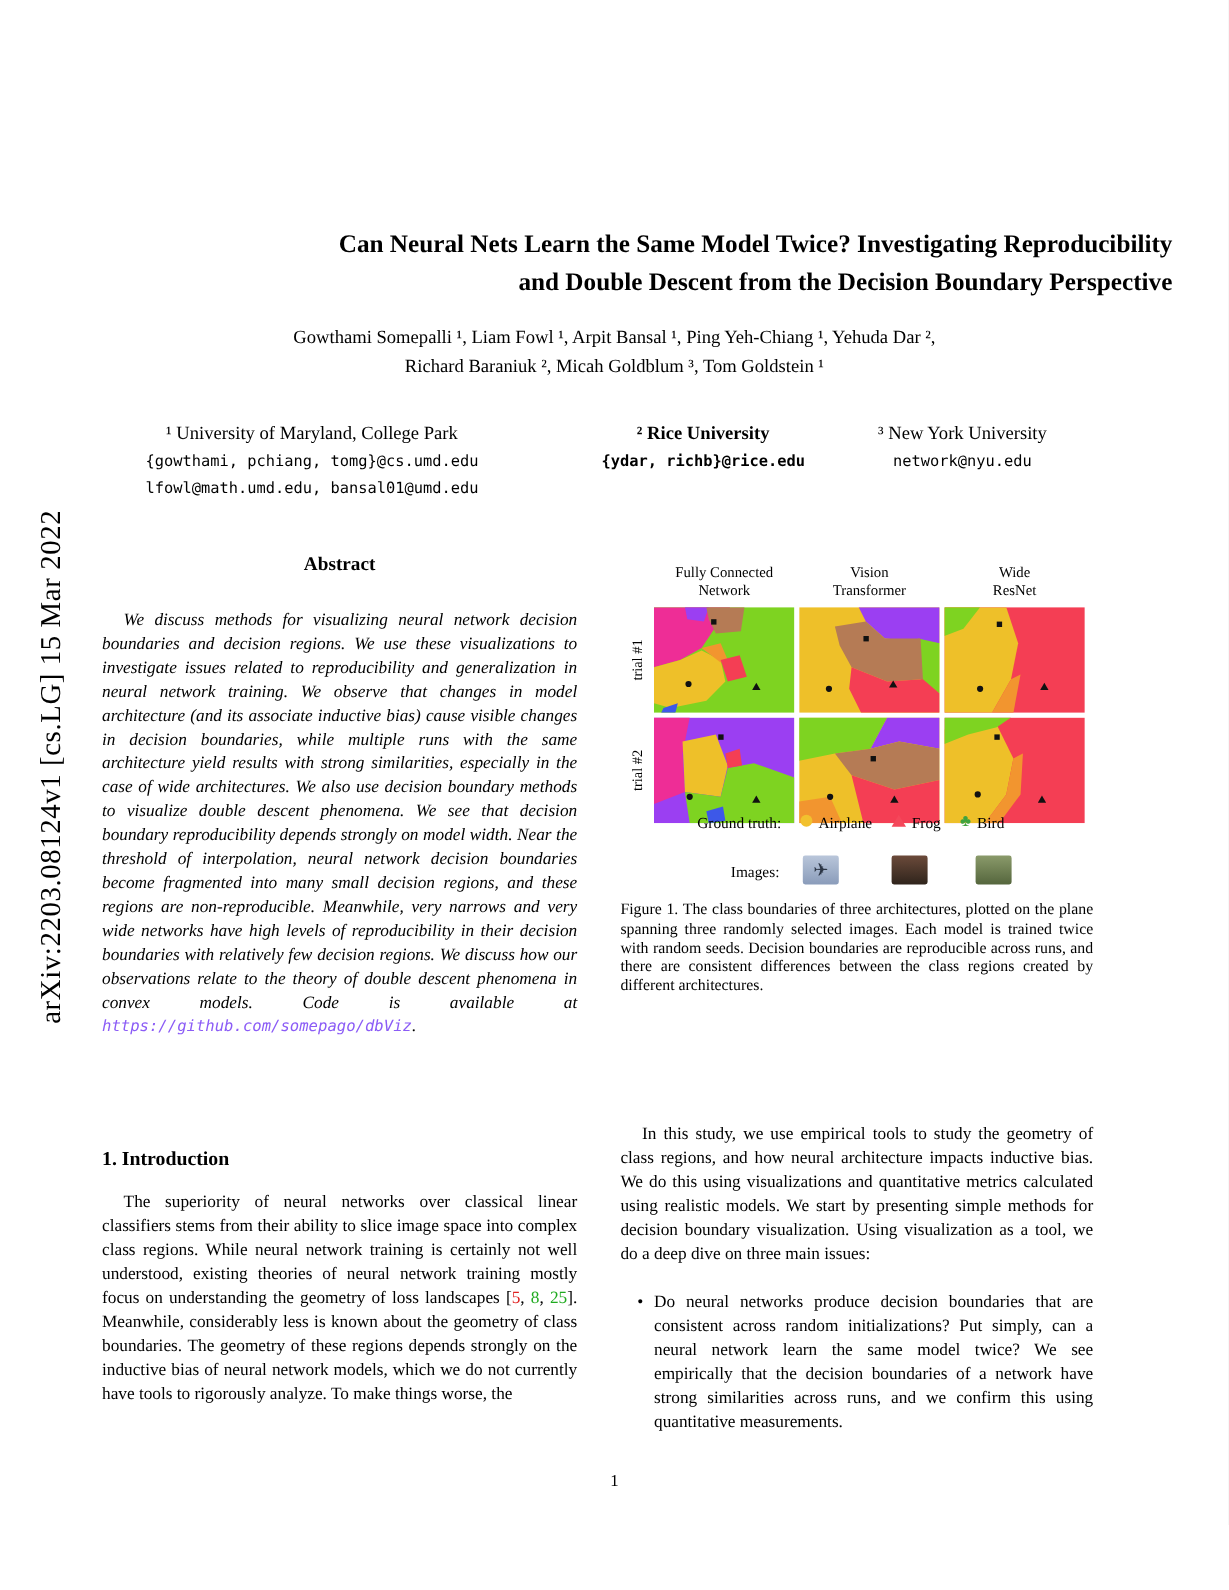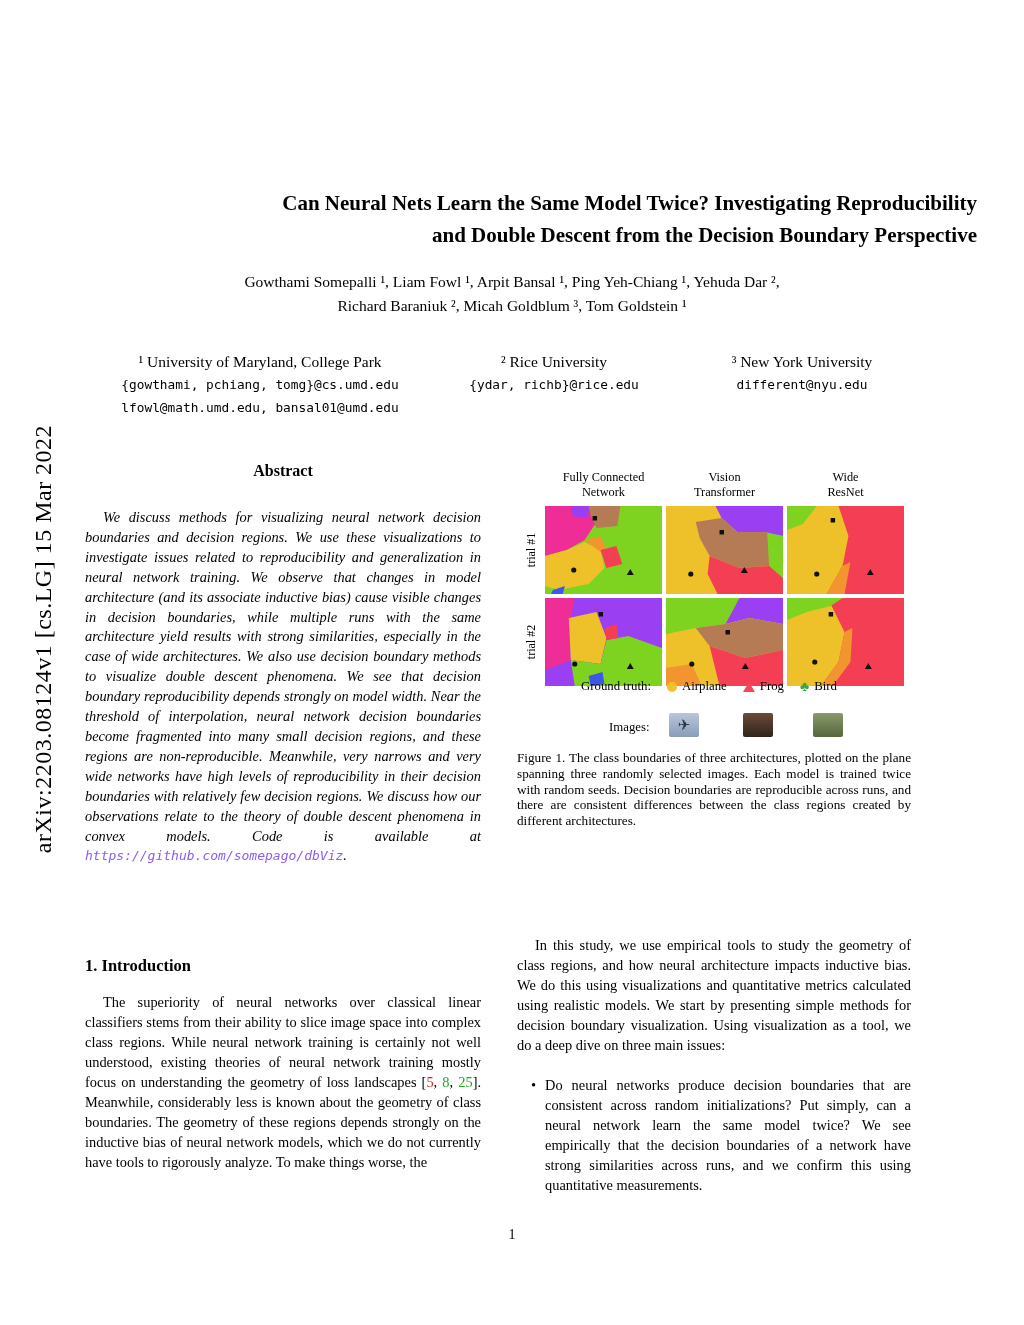--- a/index.html
+++ b/index.html
@@ -18,21 +18,21 @@
     font-size:21px;font-weight:bold;line-height:32px;margin:15px;
   }
   .authors{
     position:absolute;top:270px;left:112px;width:800px;text-align:center;
     font-size:15.5px;line-height:24px;
   }
   
   .affil{position:absolute;text-align:center;font-size:15.5px;line-height:23px;}
   .affil .mono{font-family:"DejaVu Sans Mono",monospace;font-size:12.8px;line-height:23px;display:block;}
   .affil-umd{left:80px;top:350px;width:360px;}
-  .affil-rice{left:439px;top:350px;width:230px;}
+  .affil-rice{left:471px;top:350px;width:230px;font-weight:bold;}
   .affil-nyu{left:692px;top:350px;width:220px;}
   
   .col-left{position:absolute;left:85px;width:396px;}
   .abstract-head{top:462px;text-align:center;font-size:16px;font-weight:bold;}
   .abstract-body{
     top:508px;font-size:14.4px;line-height:19.9px;font-style:italic;text-align:justify;
   }
   .abstract-body .indent{display:inline-block;width:18px;}
   .paper-link{color:#8b5cf6;font-family:"DejaVu Sans Mono",monospace;font-size:13px;text-decoration:none;}
   .intro-head{top:956px;font-size:16.5px;font-weight:bold;}
@@ -48,21 +48,21 @@
   .panel{position:absolute;width:117px;height:88px;}
   .panel svg{display:block;width:117px;height:88px;}
   .trial-label{
     position:absolute;width:88px;height:14px;transform:rotate(-90deg);
     text-align:center;font-size:12px;
   }
   .fig-legend{
     position:absolute;top:209px;left:64px;display:flex;align-items:center;gap:16px;
     font-size:12.8px;
   }
-  .legend-item{display:flex;align-items:center;gap:5px;}
+  .legend-item{display:flex;gap:5px;}
   .lg-circle{width:10px;height:10px;border-radius:50%;display:inline-block;}
   .lg-triangle{width:0;height:0;border-left:6px solid transparent;border-right:6px solid transparent;display:inline-block;}
   .lg-club{font-size:14px;line-height:12px;}
   .images-label{position:absolute;top:250px;left:92px;font-size:12.8px;}
   .thumb{position:absolute;top:243px;width:30px;height:24px;border-radius:2px;}
   .thumb-airplane{left:152px;background:linear-gradient(#b9c6da,#8a9cba);color:#2c3646;
     display:flex;align-items:center;justify-content:center;font-size:15px;}
   .thumb-frog{left:226px;background:linear-gradient(#6b4a3a,#2f241c);}
   .thumb-bird{left:296px;background:linear-gradient(#8a9a6a,#55663d);}
   .fig-caption{
@@ -94,21 +94,21 @@
     <span>¹ University of Maryland, College Park</span>
     <span class="mono">{gowthami, pchiang, tomg}@cs.umd.edu</span>
     <span class="mono">lfowl@math.umd.edu, bansal01@umd.edu</span>
   </div>
   <div class="affil affil-rice">
     <span>² Rice University</span>
     <span class="mono">{ydar, richb}@rice.edu</span>
   </div>
   <div class="affil affil-nyu">
     <span>³ New York University</span>
-    <span class="mono">different@nyu.edu</span>
+    <span class="mono">network@nyu.edu</span>
   </div>
 
   <div class="col-left abstract-head">Abstract</div>
 
   <div class="col-left abstract-body"><span class="indent"></span><span>We discuss methods for visualizing neural network decision boundaries and decision regions. We use these visualizations to investigate issues related to reproducibility and generalization in neural network training. We observe that changes in model architecture (and its associate inductive bias) cause visible changes in decision boundaries, while multiple runs with the same architecture yield results with strong similarities, especially in the case of wide architectures. We also use decision boundary methods to visualize double descent phenomena. We see that decision boundary reproducibility depends strongly on model width. Near the threshold of interpolation, neural network decision boundaries become fragmented into many small decision regions, and these regions are non-reproducible. Meanwhile, very narrows and very wide networks have high levels of reproducibility in their decision boundaries with relatively few decision regions. We discuss how our observations relate to the theory of double descent phenomena in convex models. Code is available at </span><a class="paper-link" href="#">https://github.com/somepago/dbViz</a><span>.</span></div>
 
   <div class="col-left intro-head">1. Introduction</div>
 
   <div class="col-left intro-body"><span>The superiority of neural networks over classical linear classifiers stems from their ability to slice image space into complex class regions. While neural network training is certainly not well understood, existing theories of neural network training mostly focus on understanding the geometry of loss landscapes [</span><span class="cite-red">5</span><span>, </span><span class="cite-green">8</span><span>, </span><span class="cite-green">25</span><span>]. Meanwhile, considerably less is known about the geometry of class boundaries. The geometry of these regions depends strongly on the inductive bias of neural network models, which we do not currently have tools to rigorously analyze. To make things worse, the</span></div>
 

